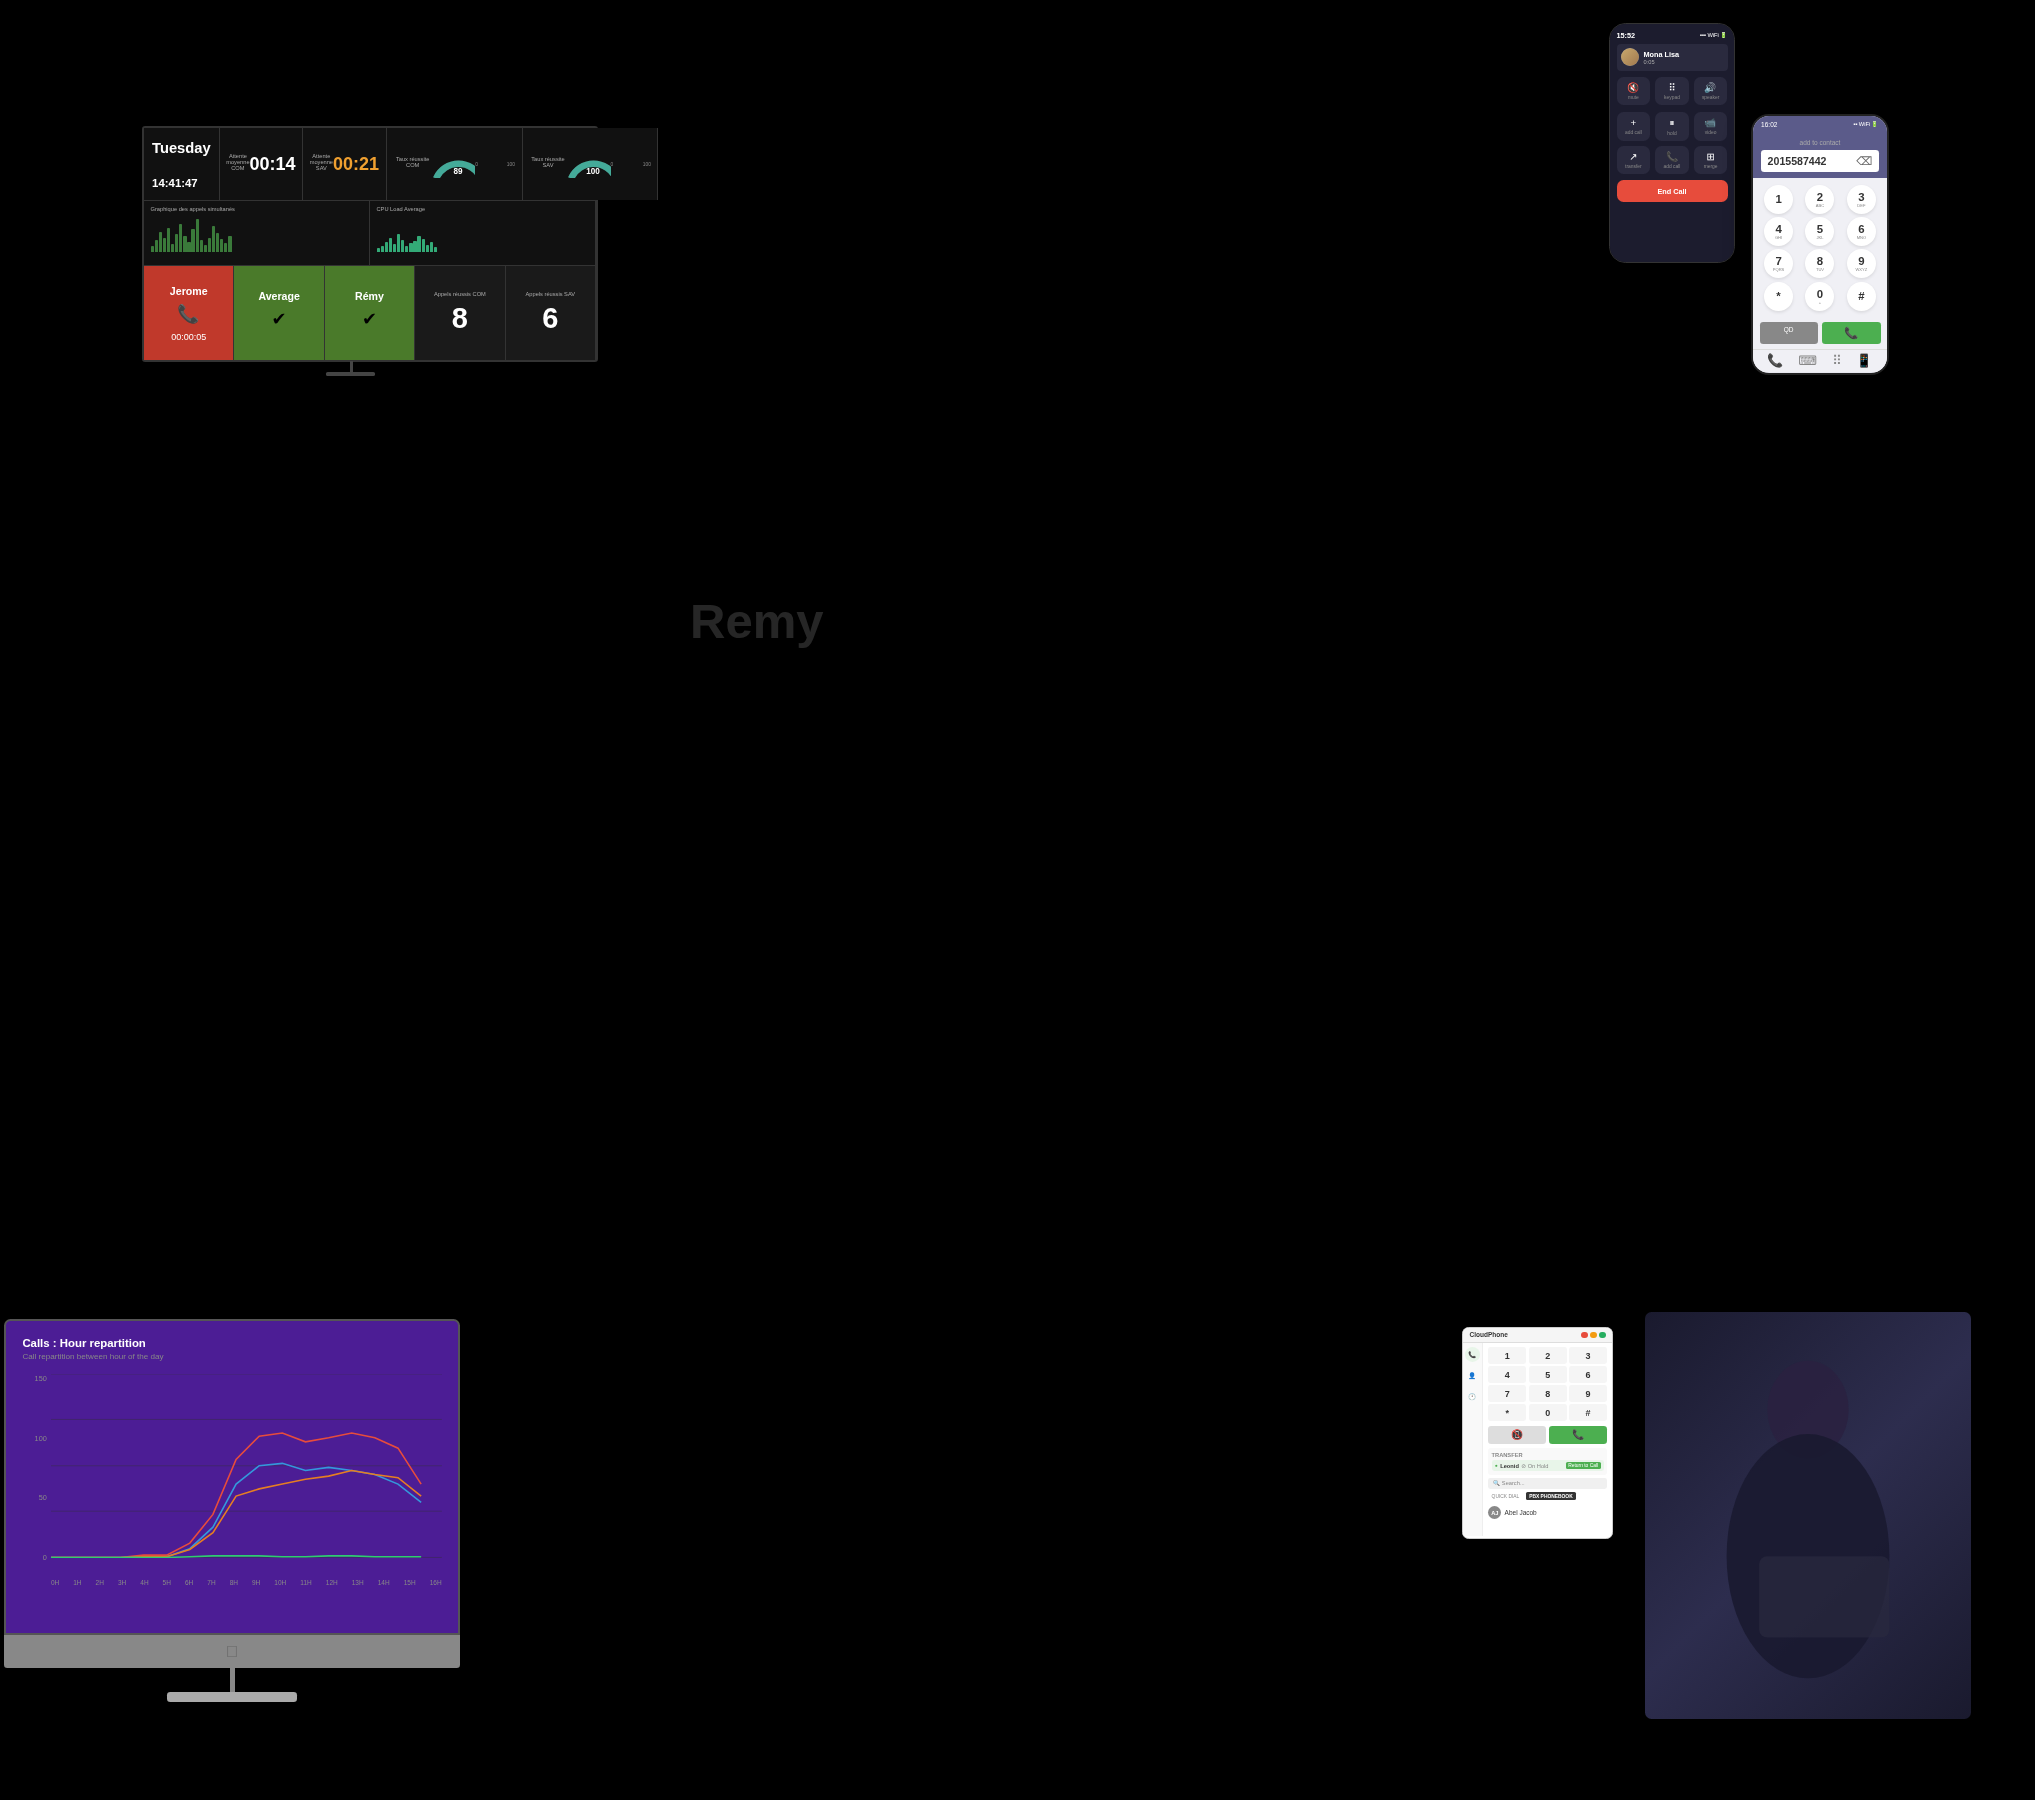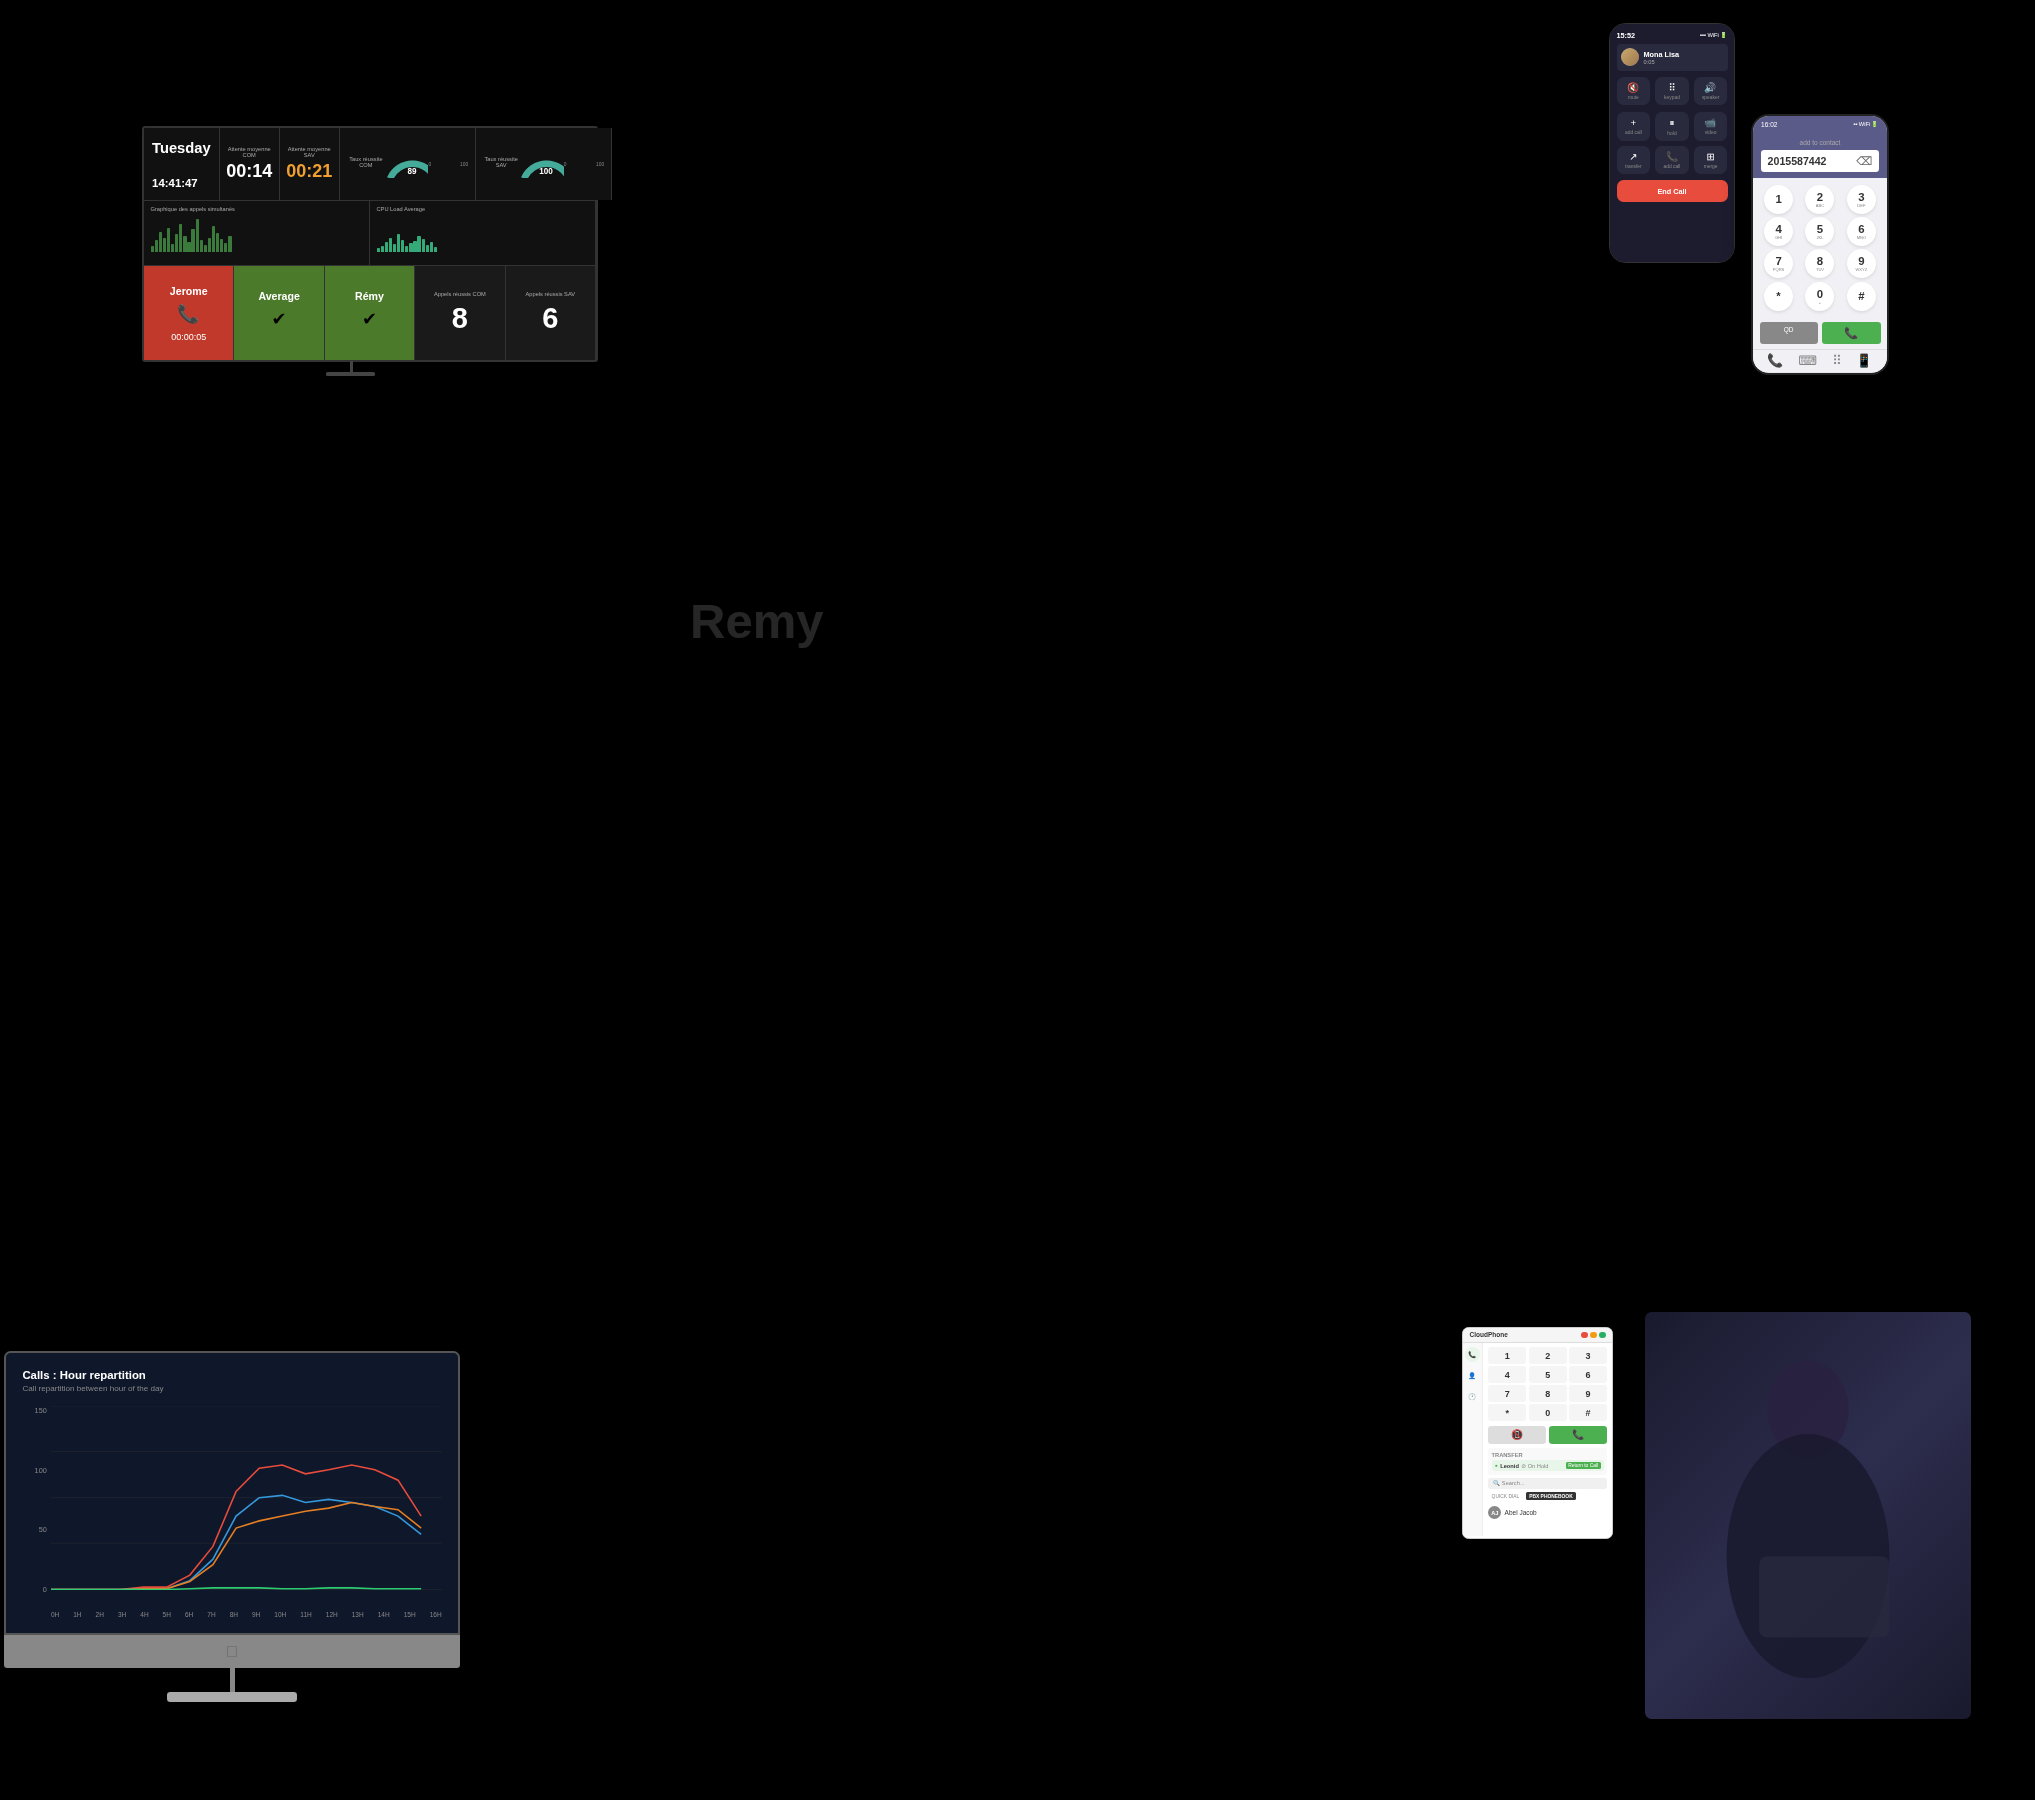--- a/index.html
+++ b/index.html
@@ -45,21 +45,21 @@
     .dash-time {
       color: #fff;
       font-size: 11.4px;
       font-weight: bold;
       margin-top: 21px;
     }
     .dash-stat {
       background: #111;
       padding: 4.9px 6.5px;
       display: flex;
-      flex-direction: column;
+      flex-direction: row;
       align-items: center;
       justify-content: center;
       border-right: 0.8px solid #333;
     }
     .dash-stat-label {
       color: #aaa;
       font-size: 5.7px;
       text-align: center;
       margin-bottom: 3.3px;
     }
@@ -368,24 +368,24 @@
     .home-bar { width: 33px; height: 2.4px; background: #444; border-radius: 1.6px; }
 
     
     .imac {
       position: absolute;
       bottom: 98px;
       left: 4.1px;
       width: 456px;
     }
     .imac-screen {
-      background: #0f172a;
+      background: #4c1d95;
       border-radius: 6.5px 6.5px 0 0;
       border: 2.4px solid #555;
-      height: 284px;
+      height: 316px;
       padding: 16.3px;
       position: relative;
       overflow: hidden;
     }
     .imac-title {
       color: #fff;
       font-size: 11.4px;
       font-weight: bold;
       margin-bottom: 3.3px;
     }

